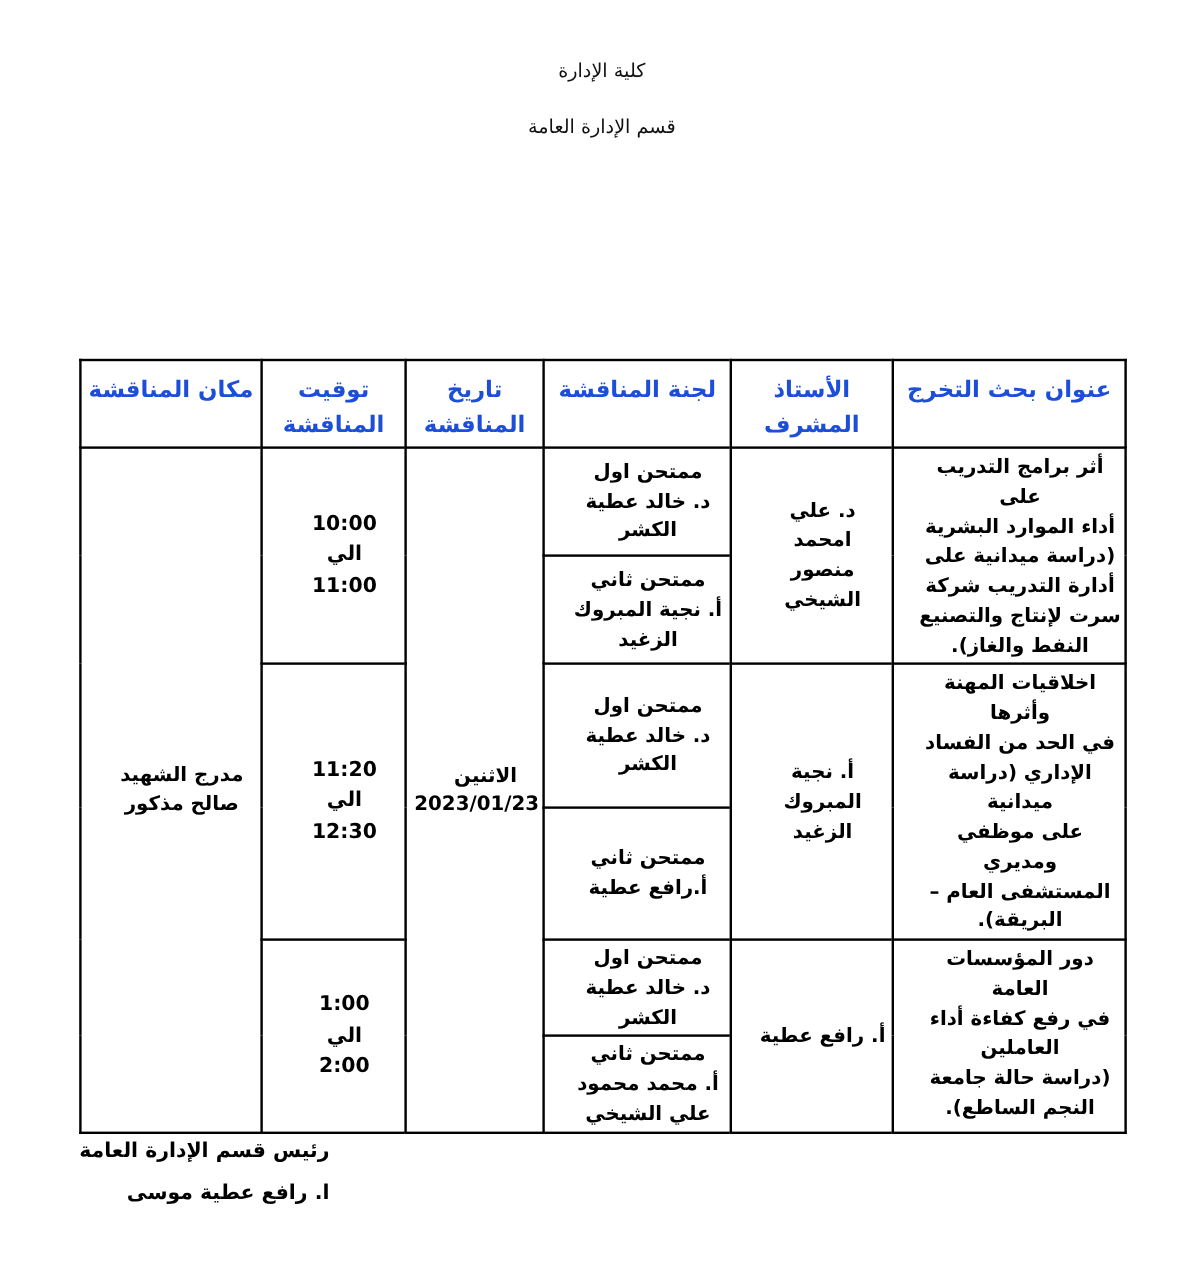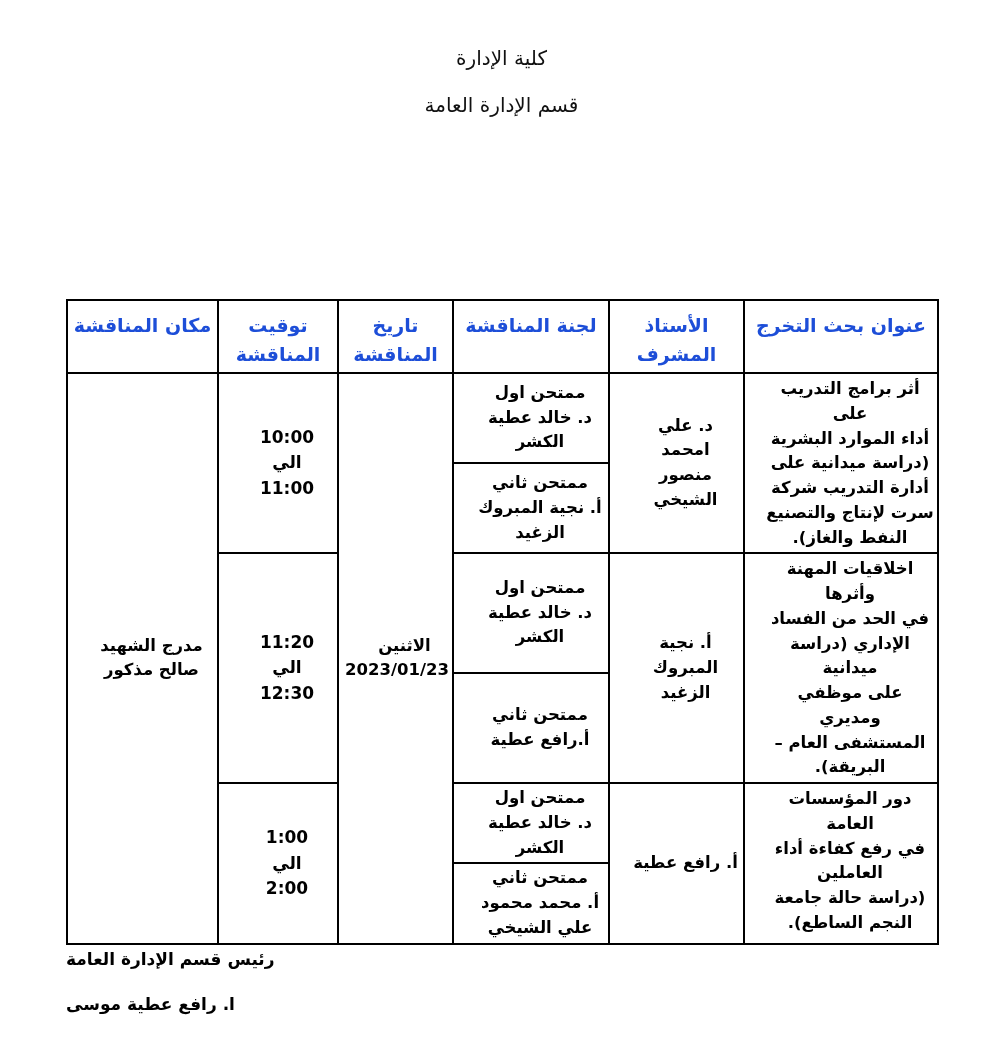--- a/index.html
+++ b/index.html
@@ -11,21 +11,21 @@
     color: #000;
     overflow: hidden;
   }
   .doc-header {
     position: absolute;
     top: 46px; left: 66px; width: 871px;
     direction: rtl;
     text-align: center;
   }
   .h-line {
-    font-size: 20px;
+    font-size: 16px;
     line-height: 25px;
     margin-bottom: 22px;
     white-space: pre-line;
     color: #111;
   }
   .schedule {
     position: absolute;
     top: 299px; left: 66px;
     width: 871px;
     border-collapse: collapse;
@@ -57,28 +57,28 @@
   }
   .title-cell {
     vertical-align: top !important;
     padding-top: 3px !important;
   }
   .time-cell { font-size: 17px !important; border-radius: 10px; }
   .doc-footer {
     position: absolute;
     top: 948px; left: 66px;
     direction: rtl;
-    text-align: left;
+    text-align: right;
   }
   .f-line {
     font-size: 17px;
     font-weight: bold;
     line-height: 22px;
   }
-  .f-line + .f-line { margin-top: 23px; }
+  .f-line + .f-line { margin-top: 13px; }
 </style>
 </head>
 <body>
 
 <div class="doc-header">
   <div class="h-line">كلية الإدارة</div>
   <div class="h-line">قسم الإدارة العامة</div>
 </div>
 
 <table class="schedule">

